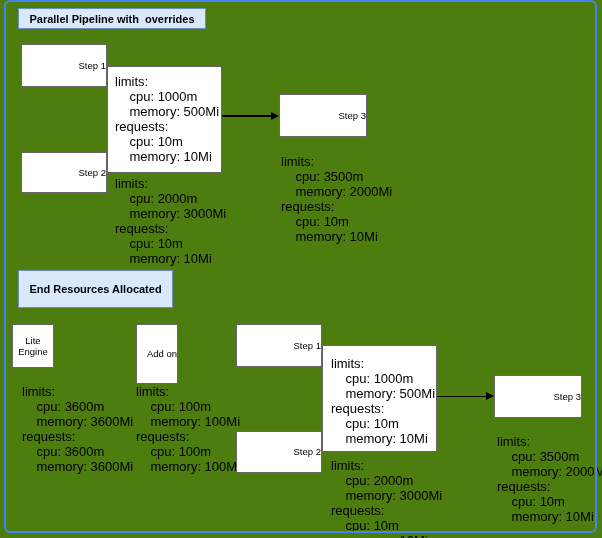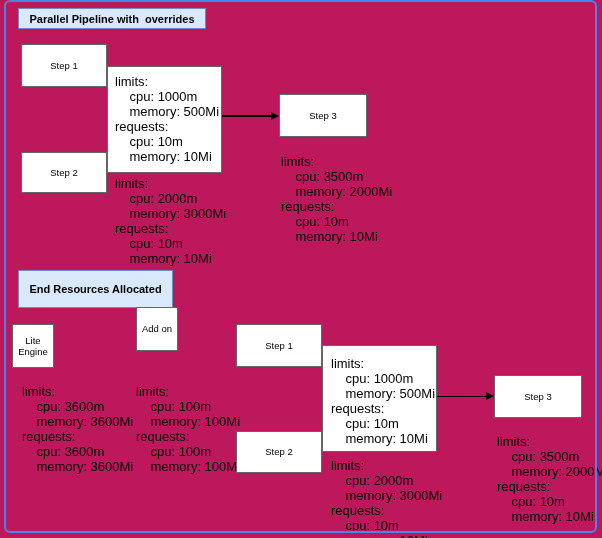--- a/index.html
+++ b/index.html
@@ -5,21 +5,21 @@
   html, body {
     margin: 0;
     padding: 0;
     background: #ffffff;
     font-family: "Liberation Sans", "DejaVu Sans", sans-serif;
   }
   #canvas {
     position: relative;
     width: 602px;
     height: 538px;
-    background: #be185d;
+    background: #4d7c0f;
     overflow: hidden;
     color: #000;
   }
   .frame {
     position: absolute;
     left: 4px;
     top: 0px;
     width: 589px;
     height: 529px;
     border: 2px solid #4285f4;
@@ -37,21 +37,21 @@
     font-size: 11px;
     white-space: pre;
     box-sizing: border-box;
   }
   .node {
     position: absolute;
     background: #ffffff;
     border: 1px solid #666666;
     display: flex;
     align-items: center;
-    justify-content: center;
+    justify-content: flex-end;
     text-align: center;
     font-size: 9.5px;
     line-height: 11.5px;
     box-sizing: border-box;
   }
   .group-rect {
     position: absolute;
     background: #ffffff;
     border: 1px solid #666666;
     box-sizing: border-box;
@@ -127,21 +127,21 @@
     <span>Lite Engine</span>
   </div>
 
   <div class="note" style="left:22px; top:384px;">limits:
     cpu: 3600m
     memory: 3600Mi
 requests:
     cpu: 3600m
     memory: 3600Mi</div>
 
-  <div class="node" style="left:136px; top:307px; width:42px; height:44px;">
+  <div class="node" style="left:136px; top:324px; width:42px; height:60px;">
     <span>Add on</span>
   </div>
 
   <div class="note" style="left:136px; top:384px;">limits:
     cpu: 100m
     memory: 100Mi
 requests:
     cpu: 100m
     memory: 100Mi</div>
 

